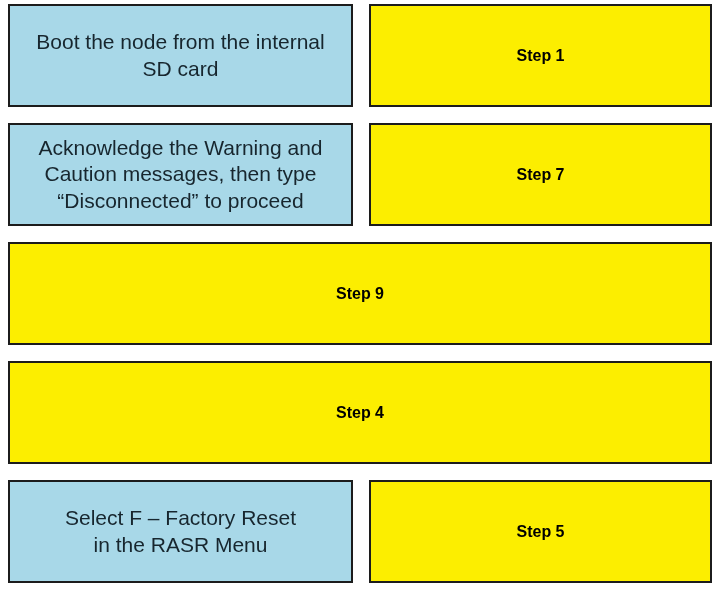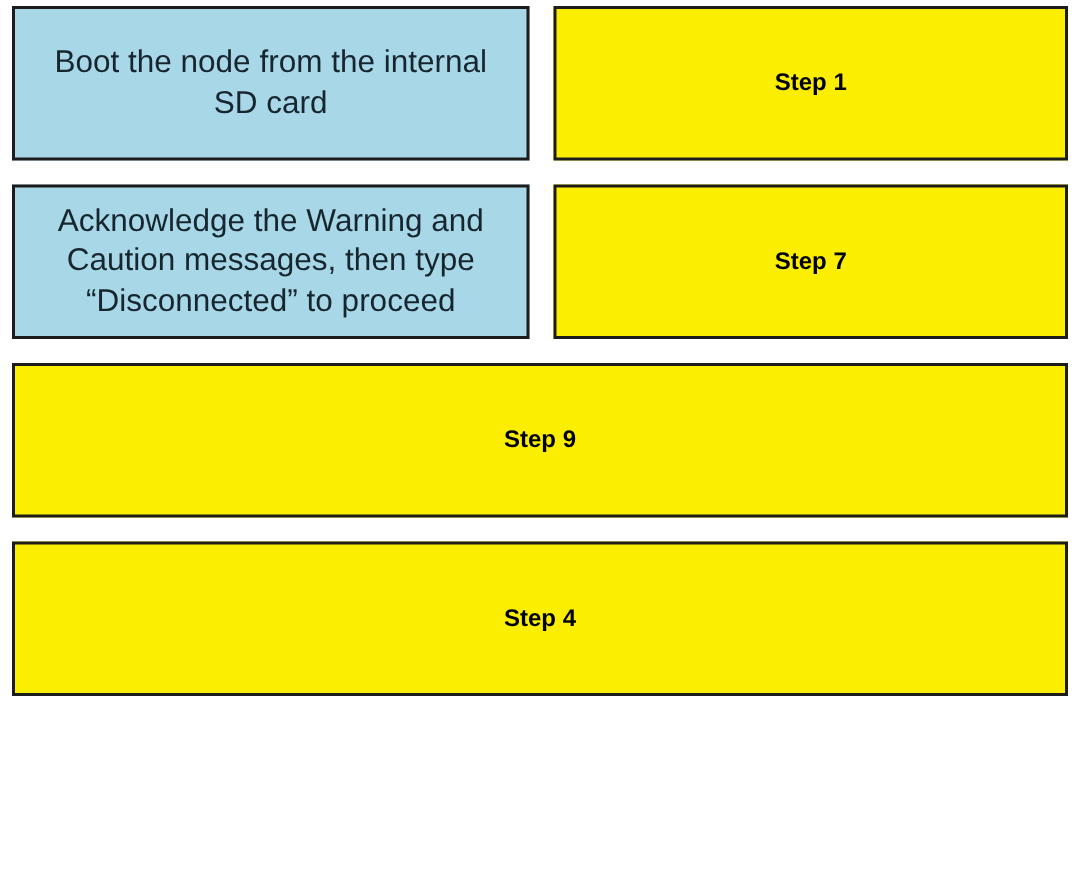--- a/index.html
+++ b/index.html
@@ -97,14 +97,23 @@
       <span class="step-label">Step 9</span>
     </div>
   </div>
 
   <div class="row">
     <div class="step-box">
       <span class="step-label">Step 4</span>
     </div>
   </div>
 
+  <div class="row">
+    <div class="task-box">
+      <span class="task-text">Select F – Factory Reset
+in the RASR Menu</span>
+    </div>
+    <div class="step-box">
+      <span class="step-label">Step 5</span>
+    </div>
+  </div>
 
 </div>
 
 </body></html>

